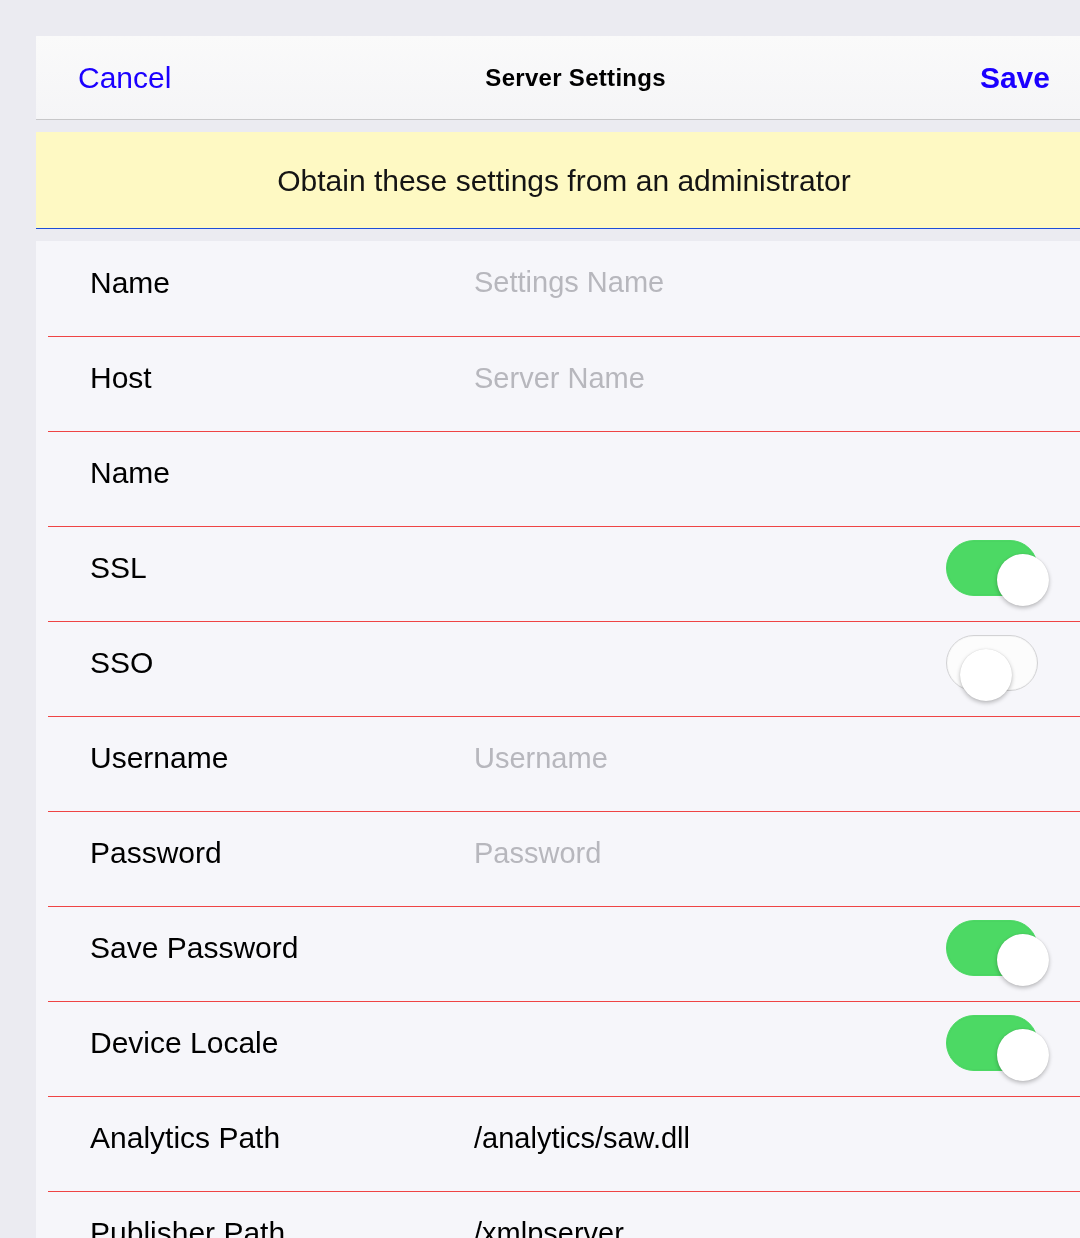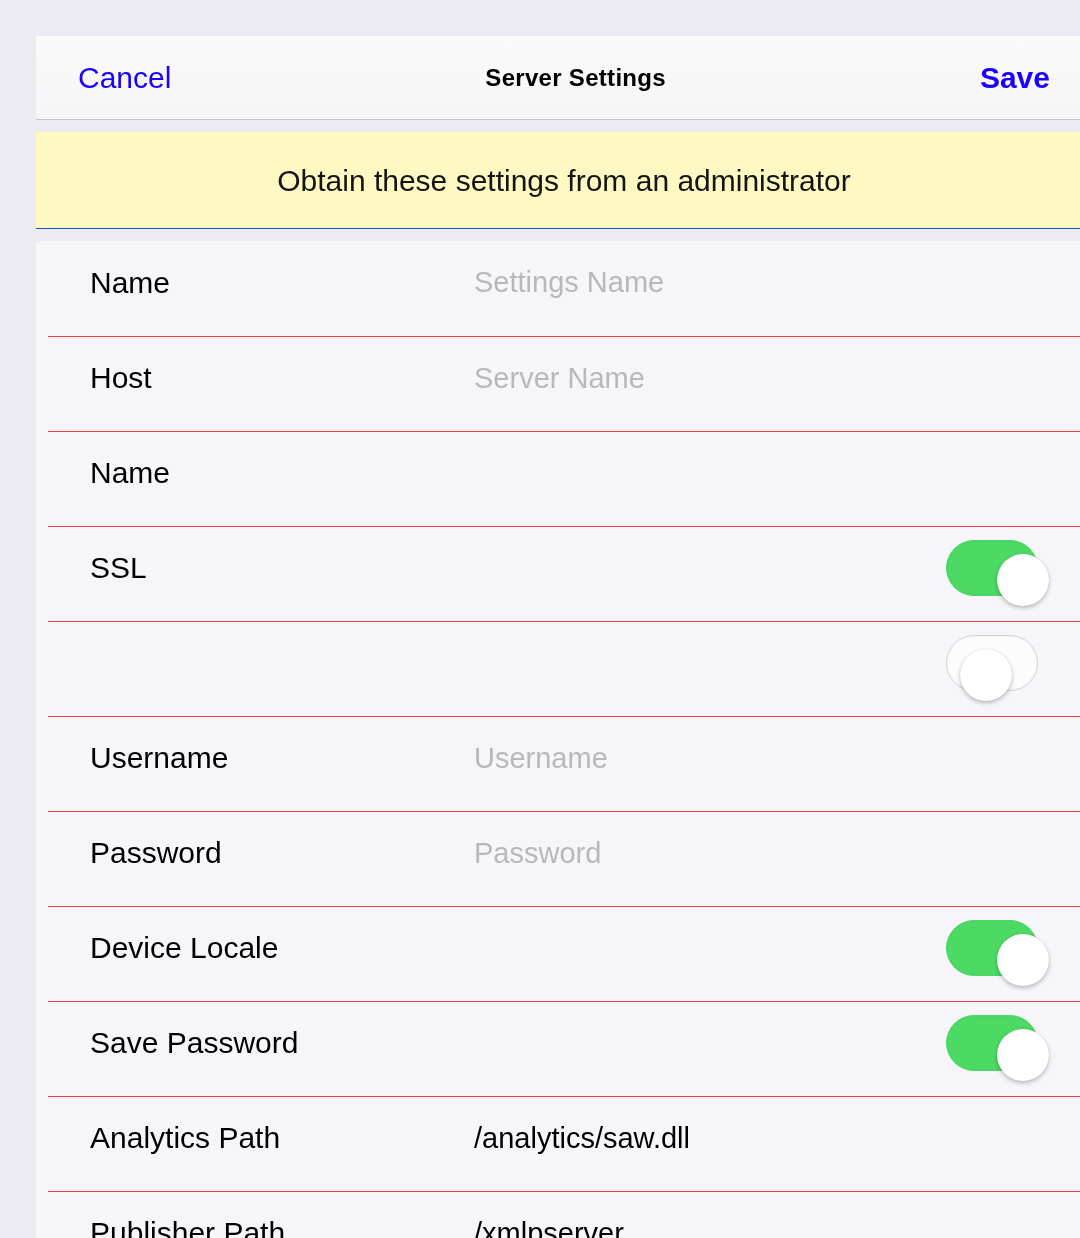--- a/index.html
+++ b/index.html
@@ -125,46 +125,47 @@
 
   <div class="row">
     <div class="row-label">SSL</div>
     <div class="toggle-spacer"></div>
     <div class="toggle on">
       <div class="knob"></div>
     </div>
   </div>
 
   <div class="row">
+    <div class="row-label">SSO</div>
     <div class="toggle-spacer"></div>
     <div class="toggle off">
       <div class="knob"></div>
     </div>
   </div>
 
   <div class="row">
     <div class="row-label">Username</div>
     <input class="row-input" type="text" placeholder="Username" style="">
   </div>
 
   <div class="row">
     <div class="row-label">Password</div>
     <input class="row-input" type="password" placeholder="Password" style="">
   </div>
 
   <div class="row">
-    <div class="row-label">Device Locale</div>
+    <div class="row-label">Save Password</div>
     <div class="toggle-spacer"></div>
     <div class="toggle on">
       <div class="knob"></div>
     </div>
   </div>
 
   <div class="row">
-    <div class="row-label">Save Password</div>
+    <div class="row-label">Device Locale</div>
     <div class="toggle-spacer"></div>
     <div class="toggle on">
       <div class="knob"></div>
     </div>
   </div>
 
   <div class="row">
     <div class="row-label">Analytics Path</div>
     <input class="row-input" type="text" value="/analytics/saw.dll" style="">
   </div>

